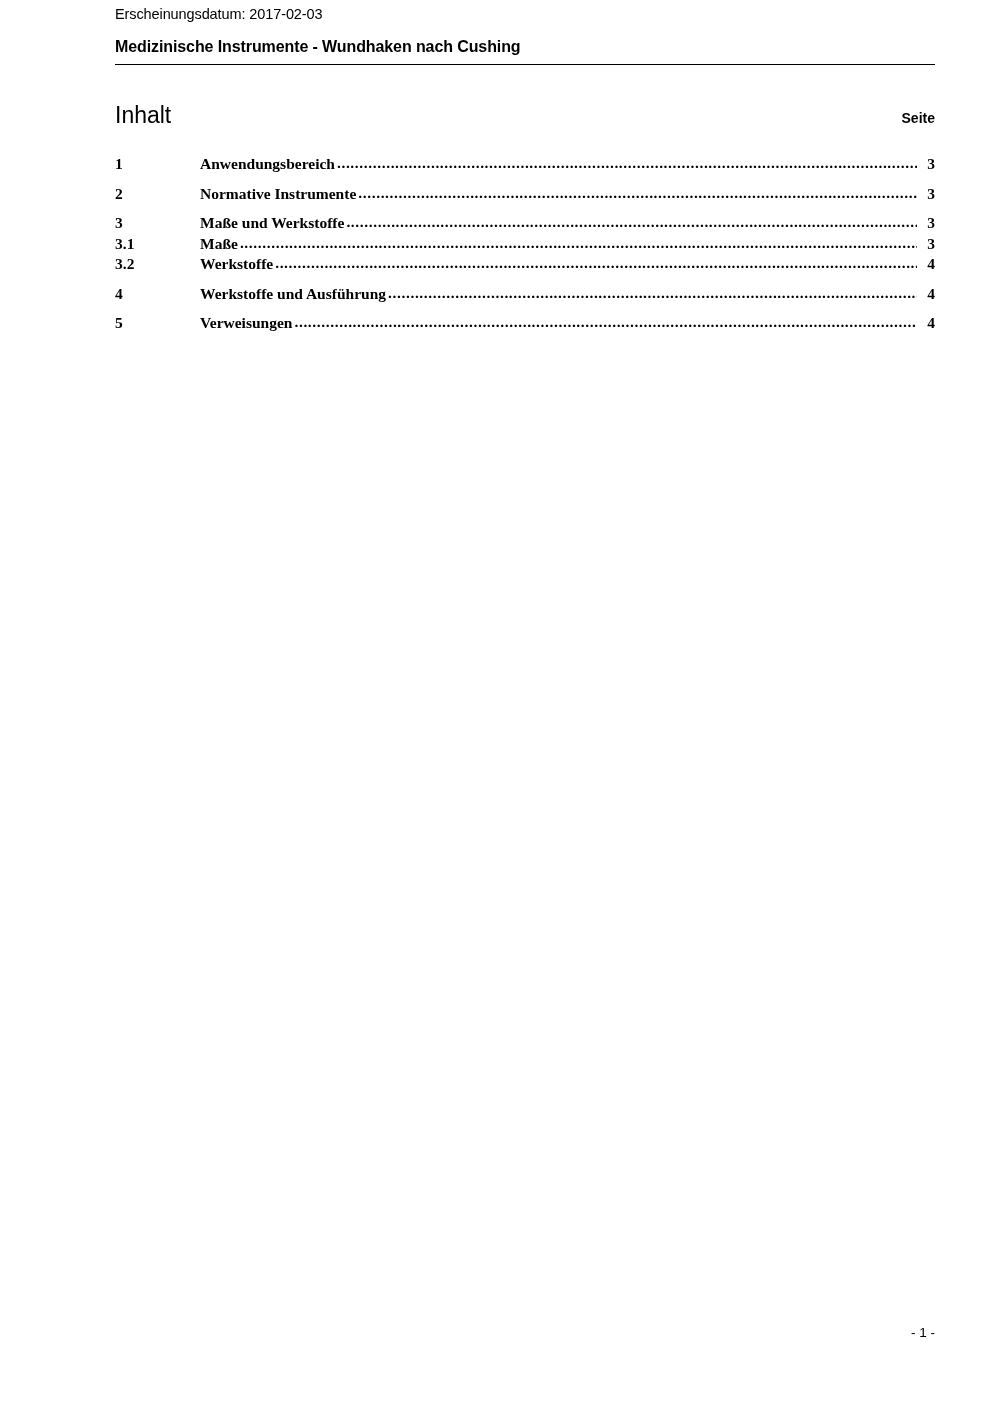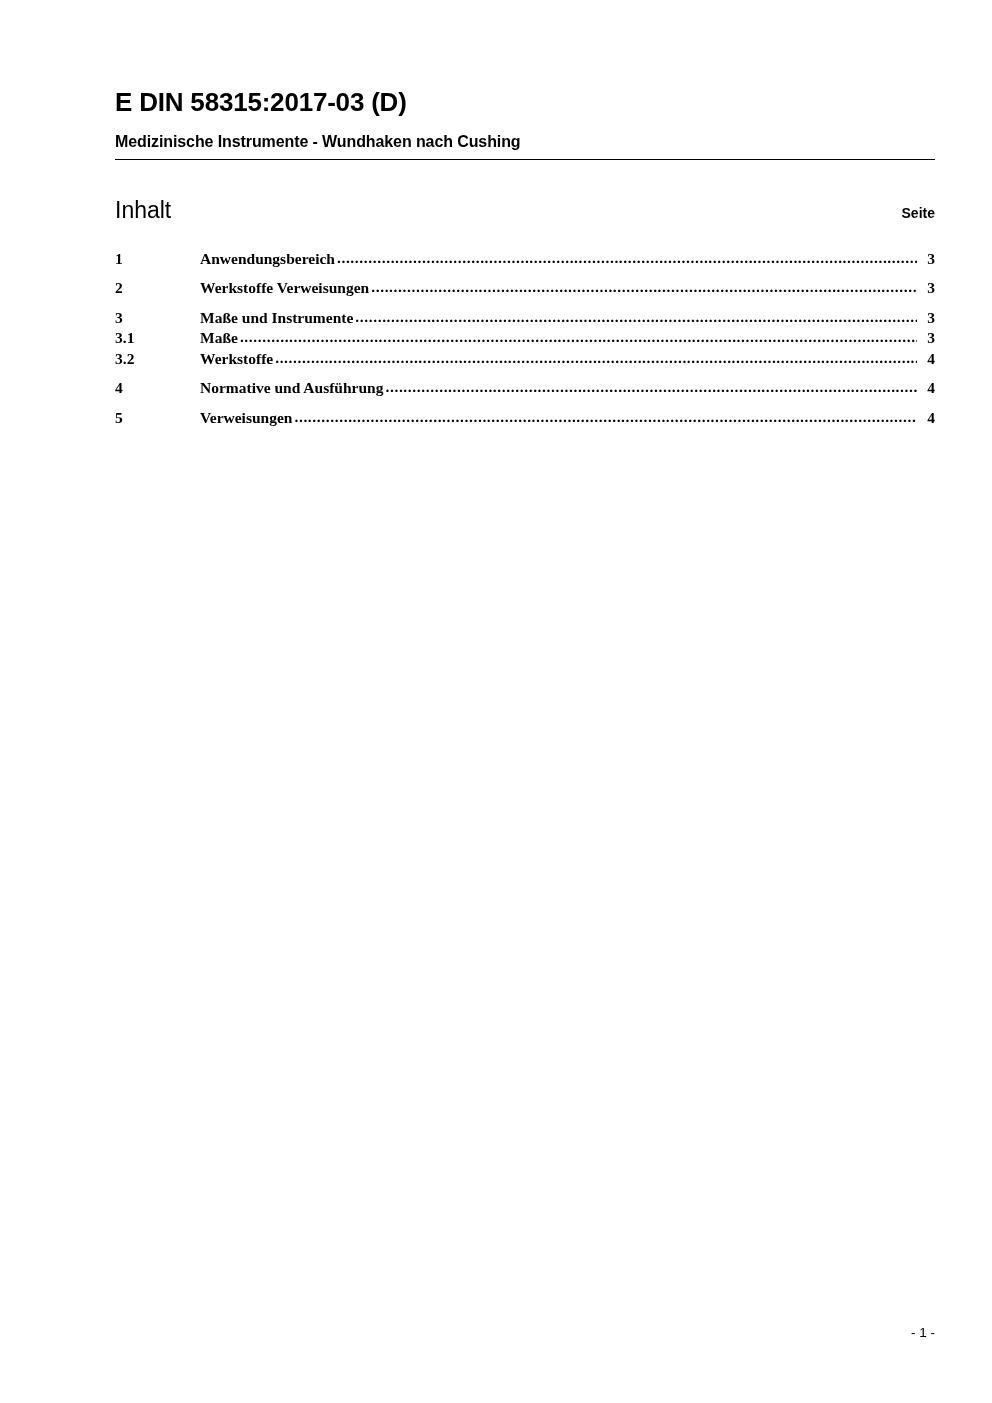--- a/index.html
+++ b/index.html
@@ -130,65 +130,65 @@
     font-size: 13.5px;
   }
 </style>
 </head>
 <body>
 
 <div class="page">
 
   <div class="content">
 
-    <h1 class="doc-title">E DIN 58315:2017-03 (D)</h1>
-
+
+    <p class="doc-date">Erscheinungsdatum: 2017-02-03</p>
 
     <h2 class="doc-subtitle">Medizinische Instrumente - Wundhaken nach Cushing</h2>
     <hr class="rule">
 
     <div class="toc-head">
       <h3 class="toc-title">Inhalt</h3>
       <span class="toc-page-label">Seite</span>
     </div>
 
     <div class="toc" id="toc-list">
         <div class="toc-row gap-before">
           <span class="toc-num">1</span>
           <span class="toc-label">Anwendungsbereich</span>
           <span class="toc-dots">........................................................................................................................................................................................................</span>
           <span class="toc-pg">3</span>
         </div>
         <div class="toc-row gap-before">
           <span class="toc-num">2</span>
-          <span class="toc-label">Werkstoffe Verweisungen </span>
+          <span class="toc-label">Normative Instrumente </span>
           <span class="toc-dots">........................................................................................................................................................................................................</span>
           <span class="toc-pg">3</span>
         </div>
         <div class="toc-row gap-before">
           <span class="toc-num">3</span>
-          <span class="toc-label">Maße und Instrumente</span>
+          <span class="toc-label">Maße und Werkstoffe</span>
           <span class="toc-dots">........................................................................................................................................................................................................</span>
           <span class="toc-pg">3</span>
         </div>
         <div class="toc-row tight">
           <span class="toc-num">3.1</span>
           <span class="toc-label">Maße</span>
           <span class="toc-dots">........................................................................................................................................................................................................</span>
           <span class="toc-pg">3</span>
         </div>
         <div class="toc-row tight">
           <span class="toc-num">3.2</span>
           <span class="toc-label">Werkstoffe</span>
           <span class="toc-dots">........................................................................................................................................................................................................</span>
           <span class="toc-pg">4</span>
         </div>
         <div class="toc-row gap-before">
           <span class="toc-num">4</span>
-          <span class="toc-label">Normative und Ausführung</span>
+          <span class="toc-label">Werkstoffe und Ausführung</span>
           <span class="toc-dots">........................................................................................................................................................................................................</span>
           <span class="toc-pg">4</span>
         </div>
         <div class="toc-row gap-before">
           <span class="toc-num">5</span>
           <span class="toc-label">Verweisungen</span>
           <span class="toc-dots">........................................................................................................................................................................................................</span>
           <span class="toc-pg">4</span>
         </div>
       </div>

